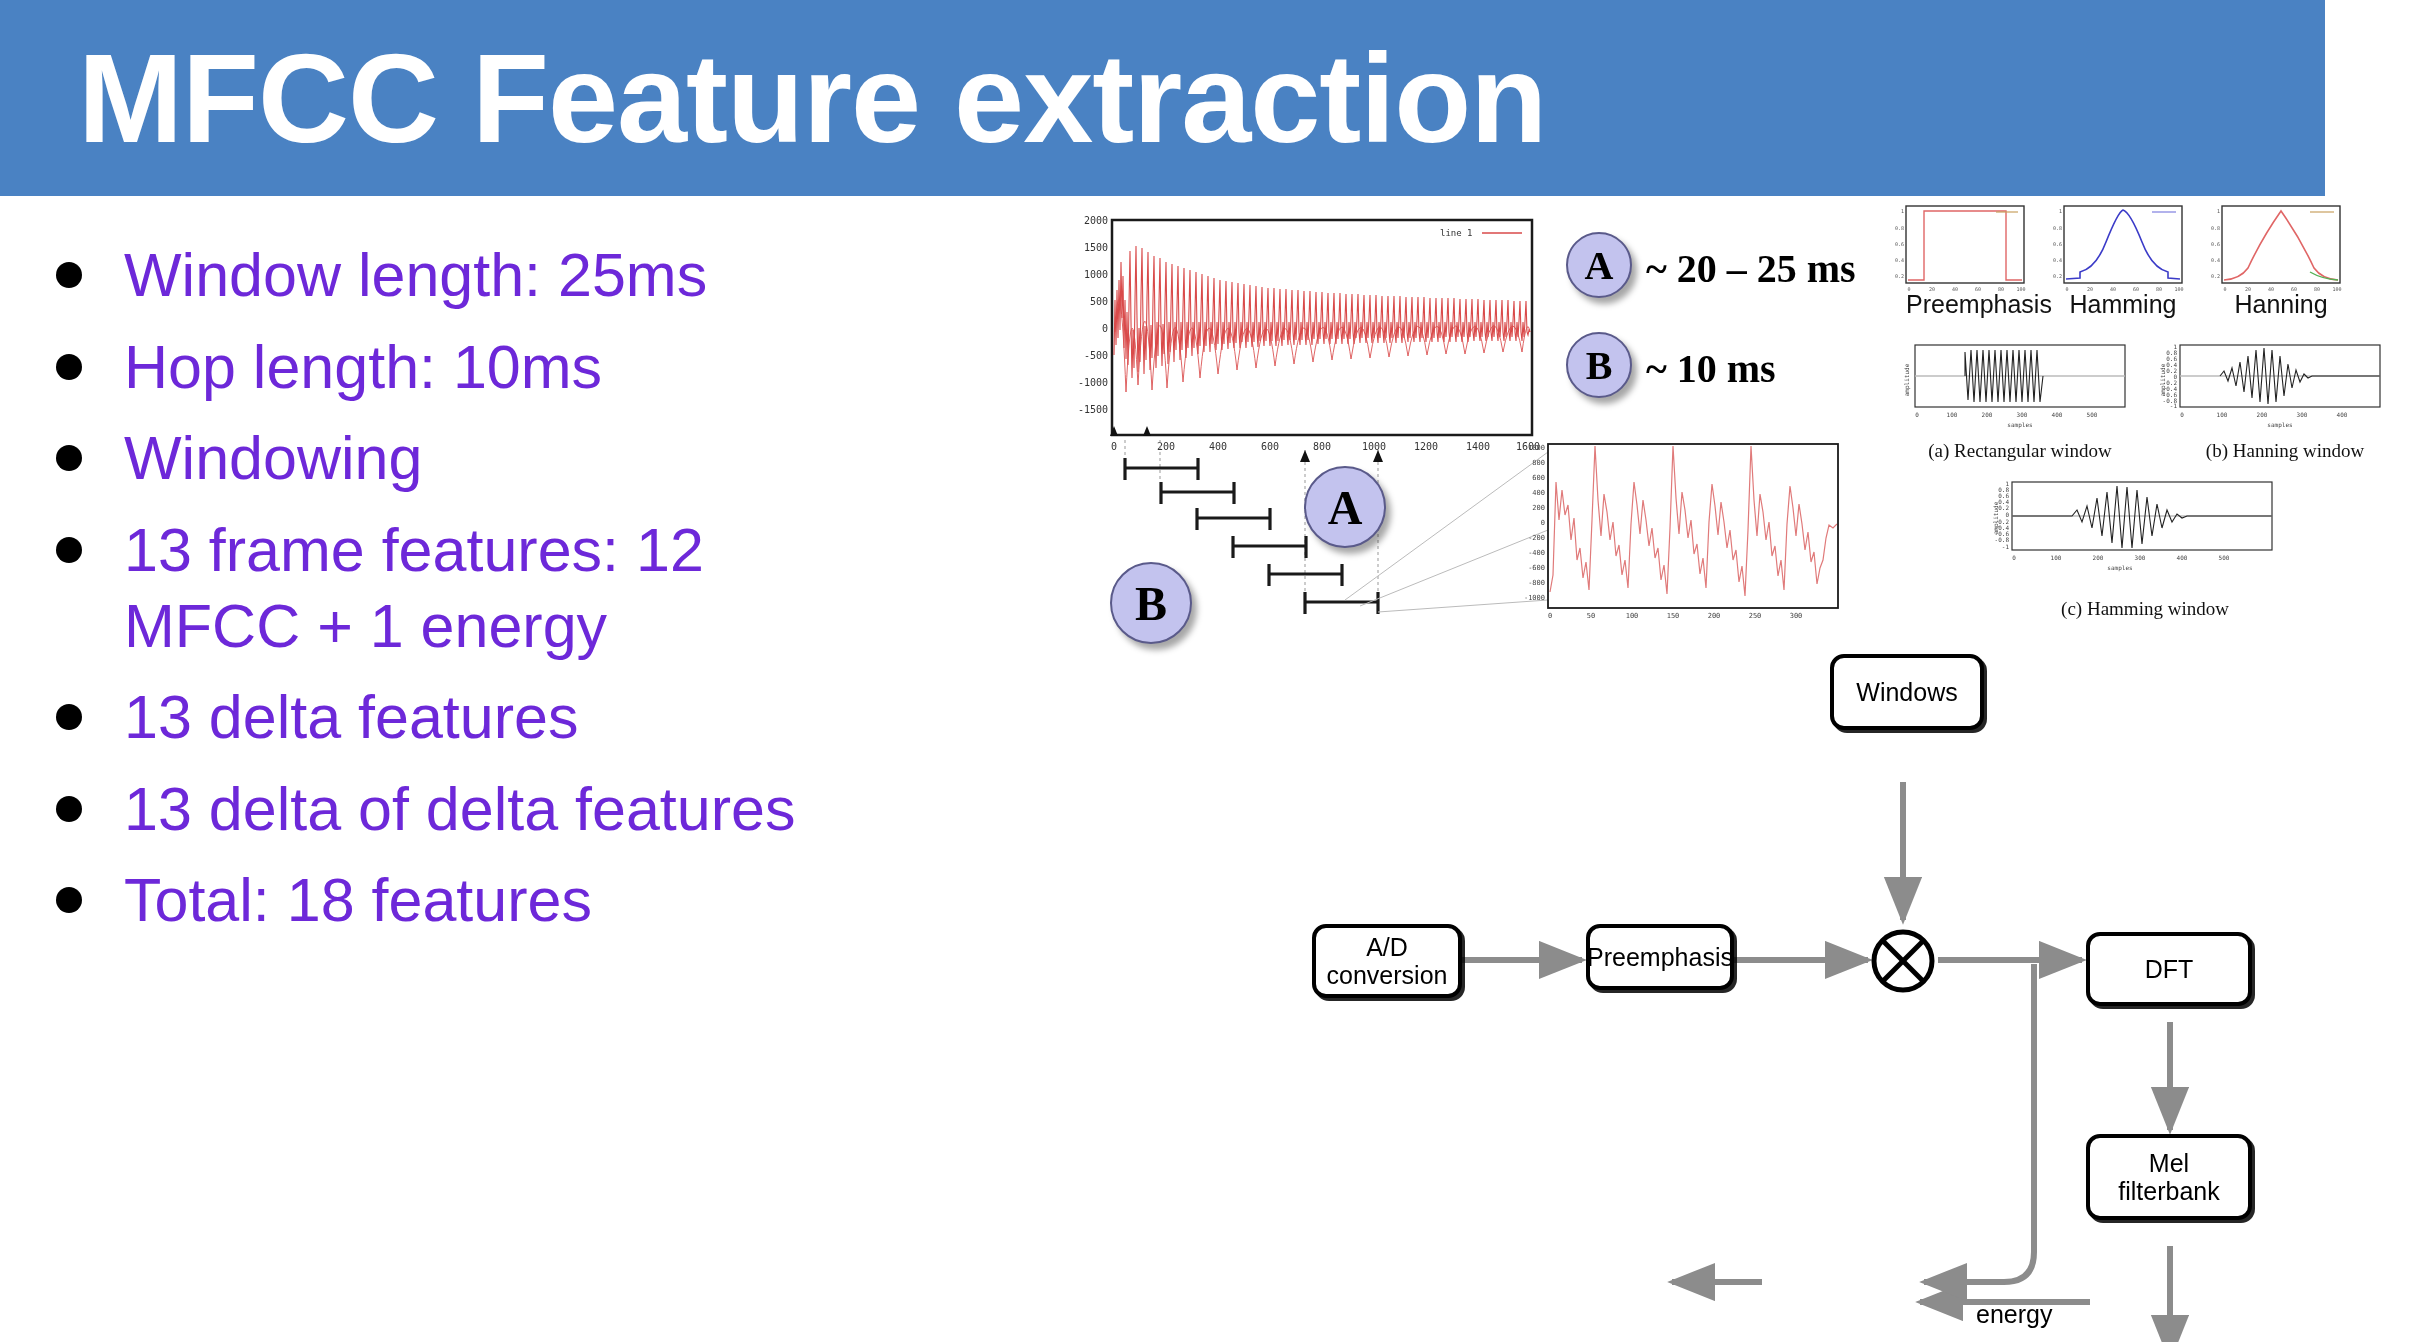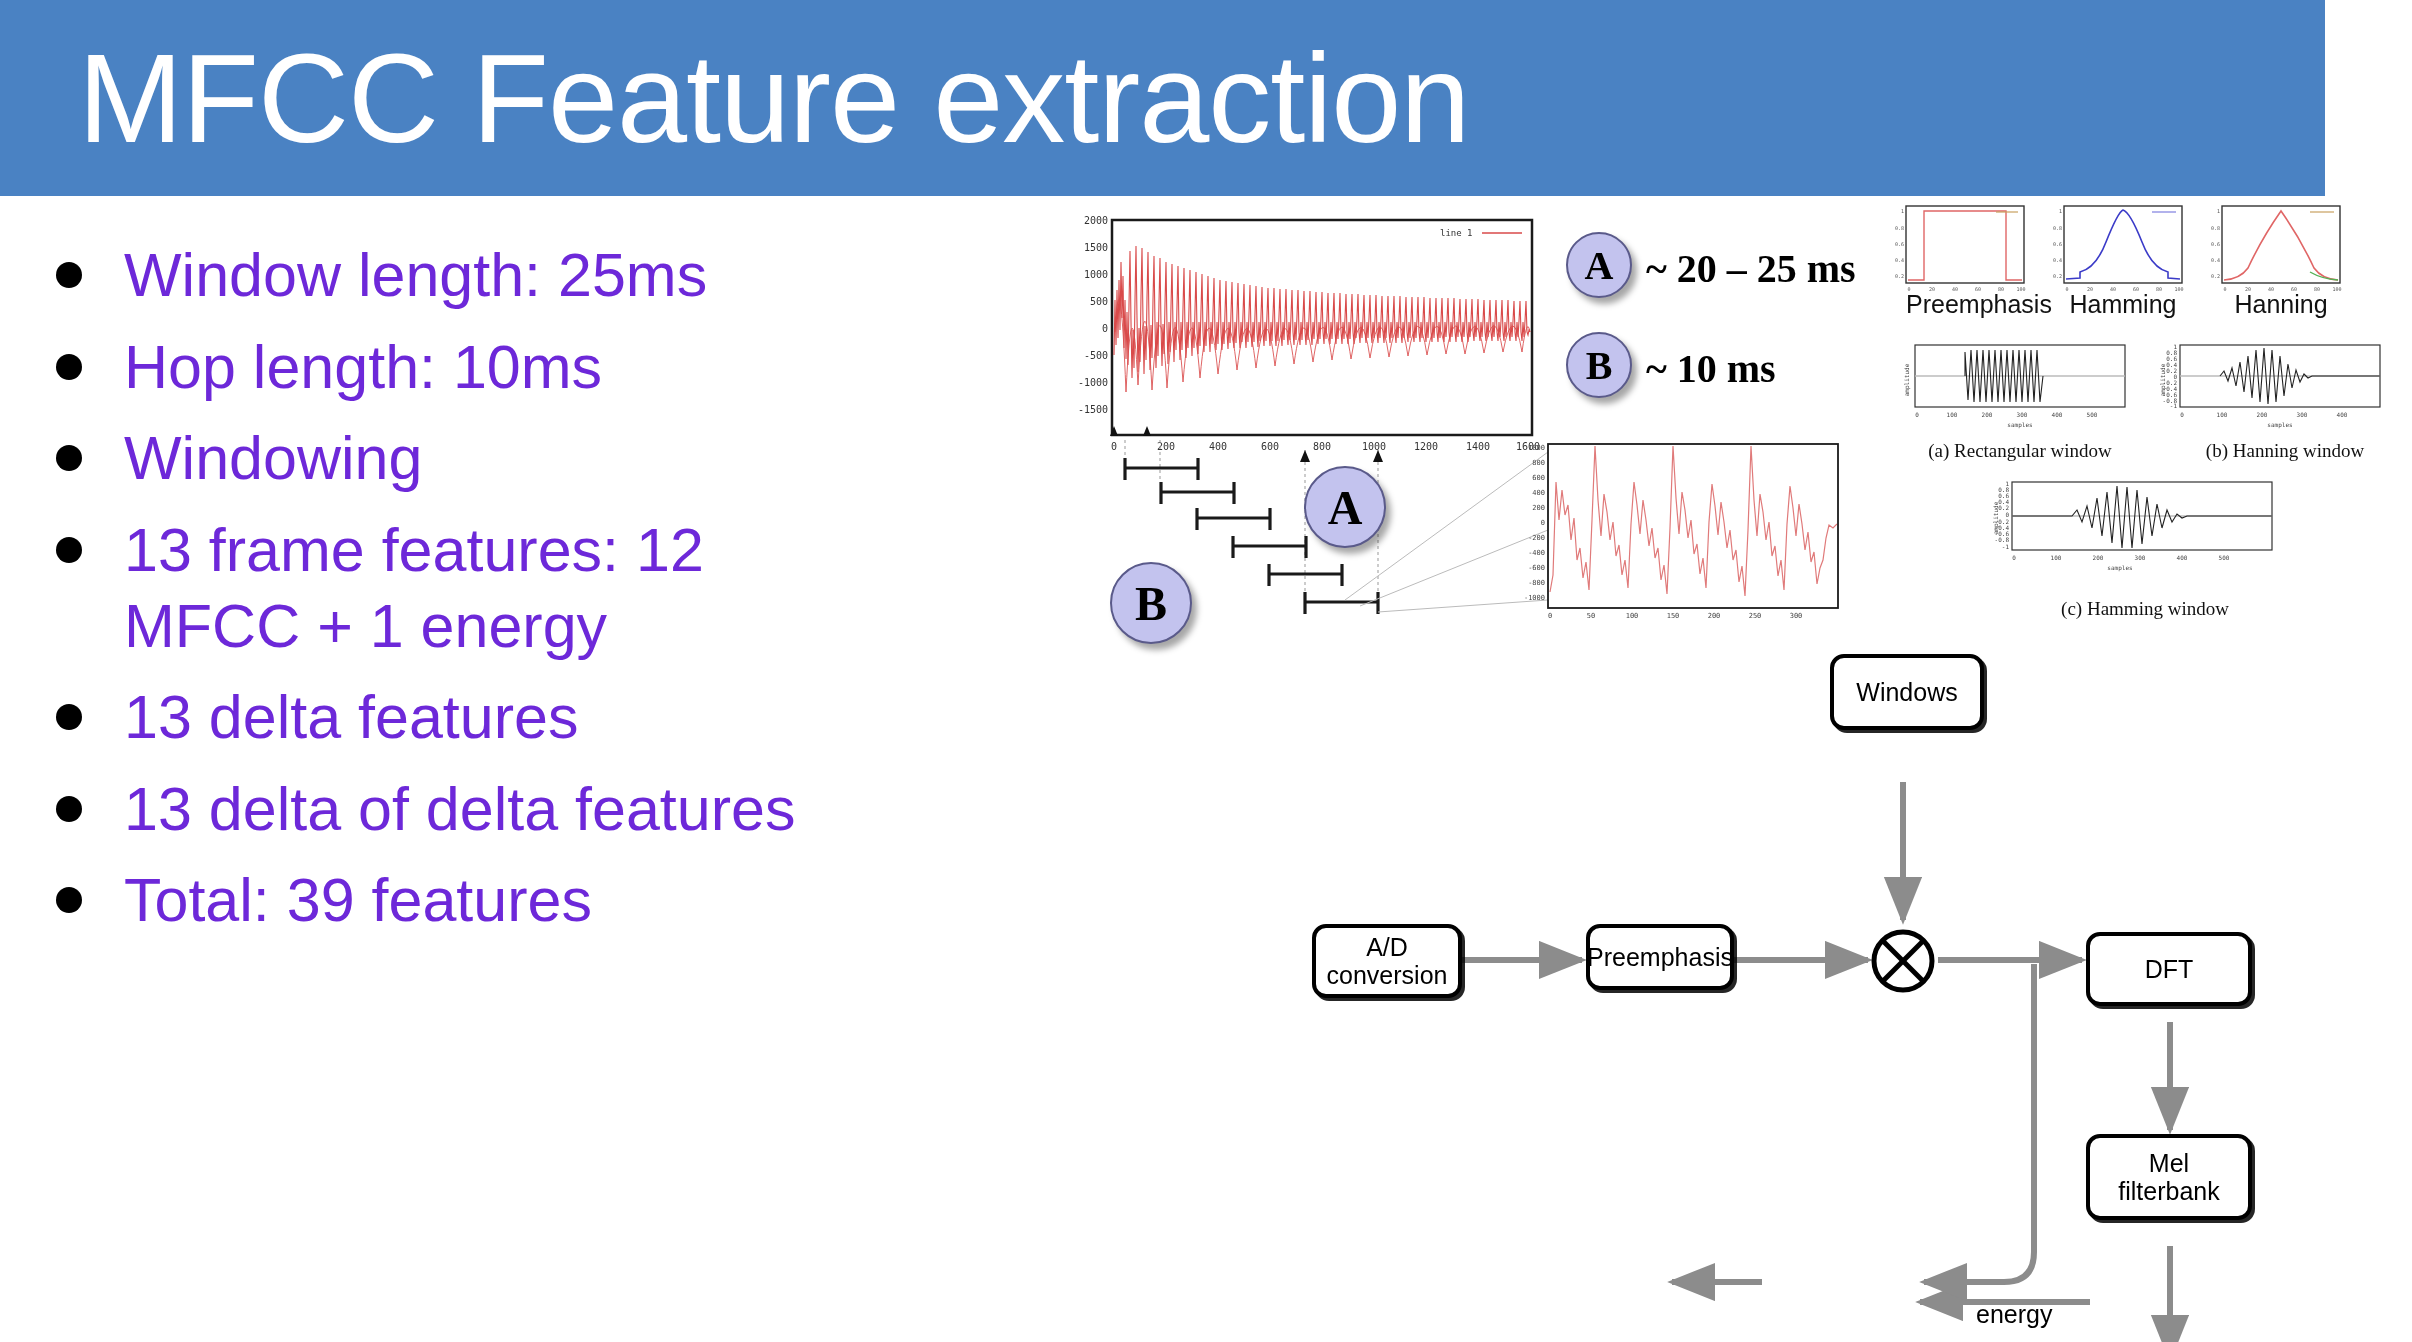--- a/index.html
+++ b/index.html
@@ -22,21 +22,21 @@
     top: 0;
     width: 2325px;
     height: 196px;
     background: #4a82c3;
   }
   #title-text {
     position: absolute;
     left: 78px;
     top: 14px;
     font-size: 126px;
-    font-weight: normal;
+    font-weight: bold;
     color: #ffffff;
     letter-spacing: -1px;
     line-height: 1.35;
     white-space: nowrap;
   }
 
   
   #bullets {
     position: absolute;
     left: 56px;
@@ -171,21 +171,21 @@
   <div class="bullet-row">
     <span class="bullet-dot"></span>
     <span class="bullet-text">13 delta features</span>
   </div>
   <div class="bullet-row">
     <span class="bullet-dot"></span>
     <span class="bullet-text">13 delta of delta features</span>
   </div>
   <div class="bullet-row">
     <span class="bullet-dot"></span>
-    <span class="bullet-text">Total: 39 features</span>
+    <span class="bullet-text">Total: 18 features</span>
   </div>
 </div>
 
 <svg id="figures" width="2412" height="1342" viewBox="0 0 2412 1342">
 
   <g>
     <rect x="1112" y="220" width="420" height="215" fill="#ffffff" stroke="#1a1a1a" stroke-width="2.5"></rect>
 
     <g font-family="DejaVu Sans Mono, monospace" font-size="10" fill="#333" text-anchor="end">
       <text x="1108" y="224">2000</text>

